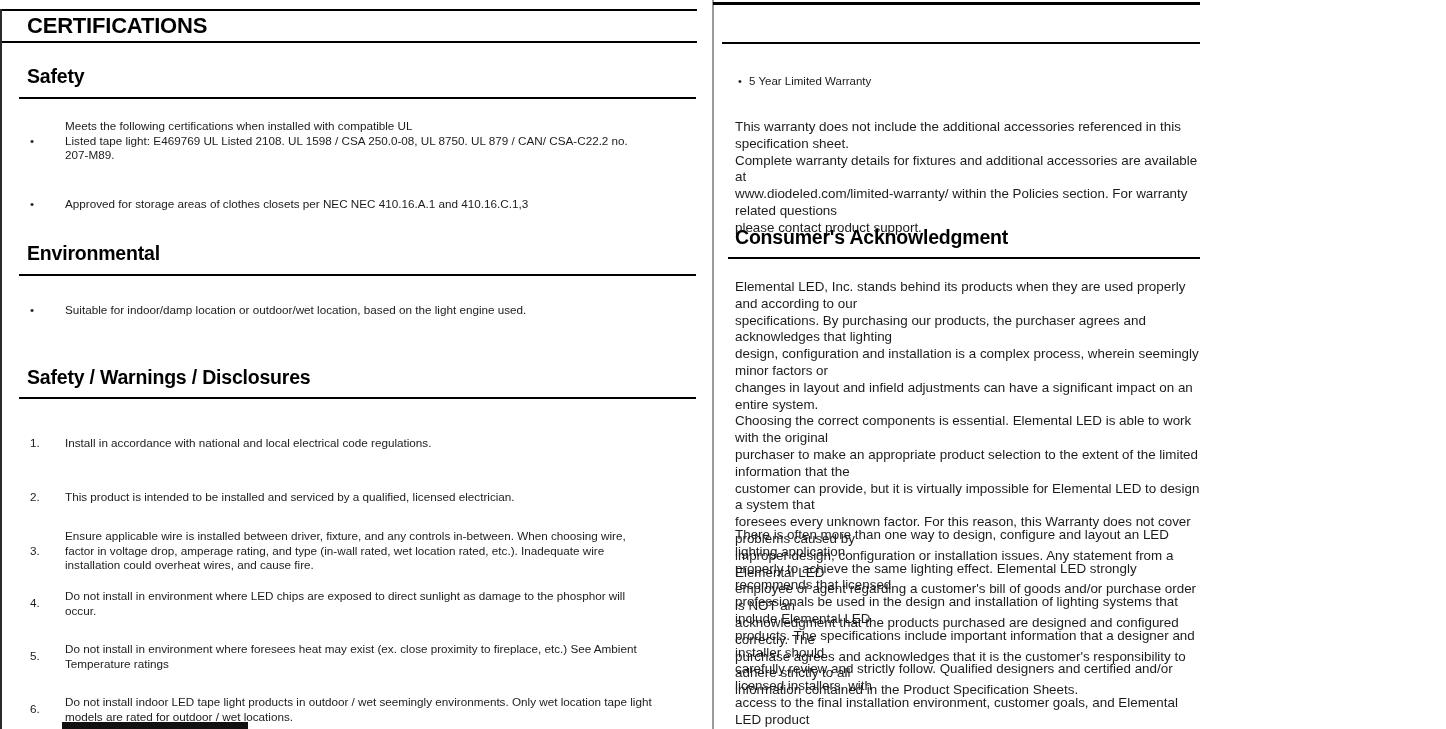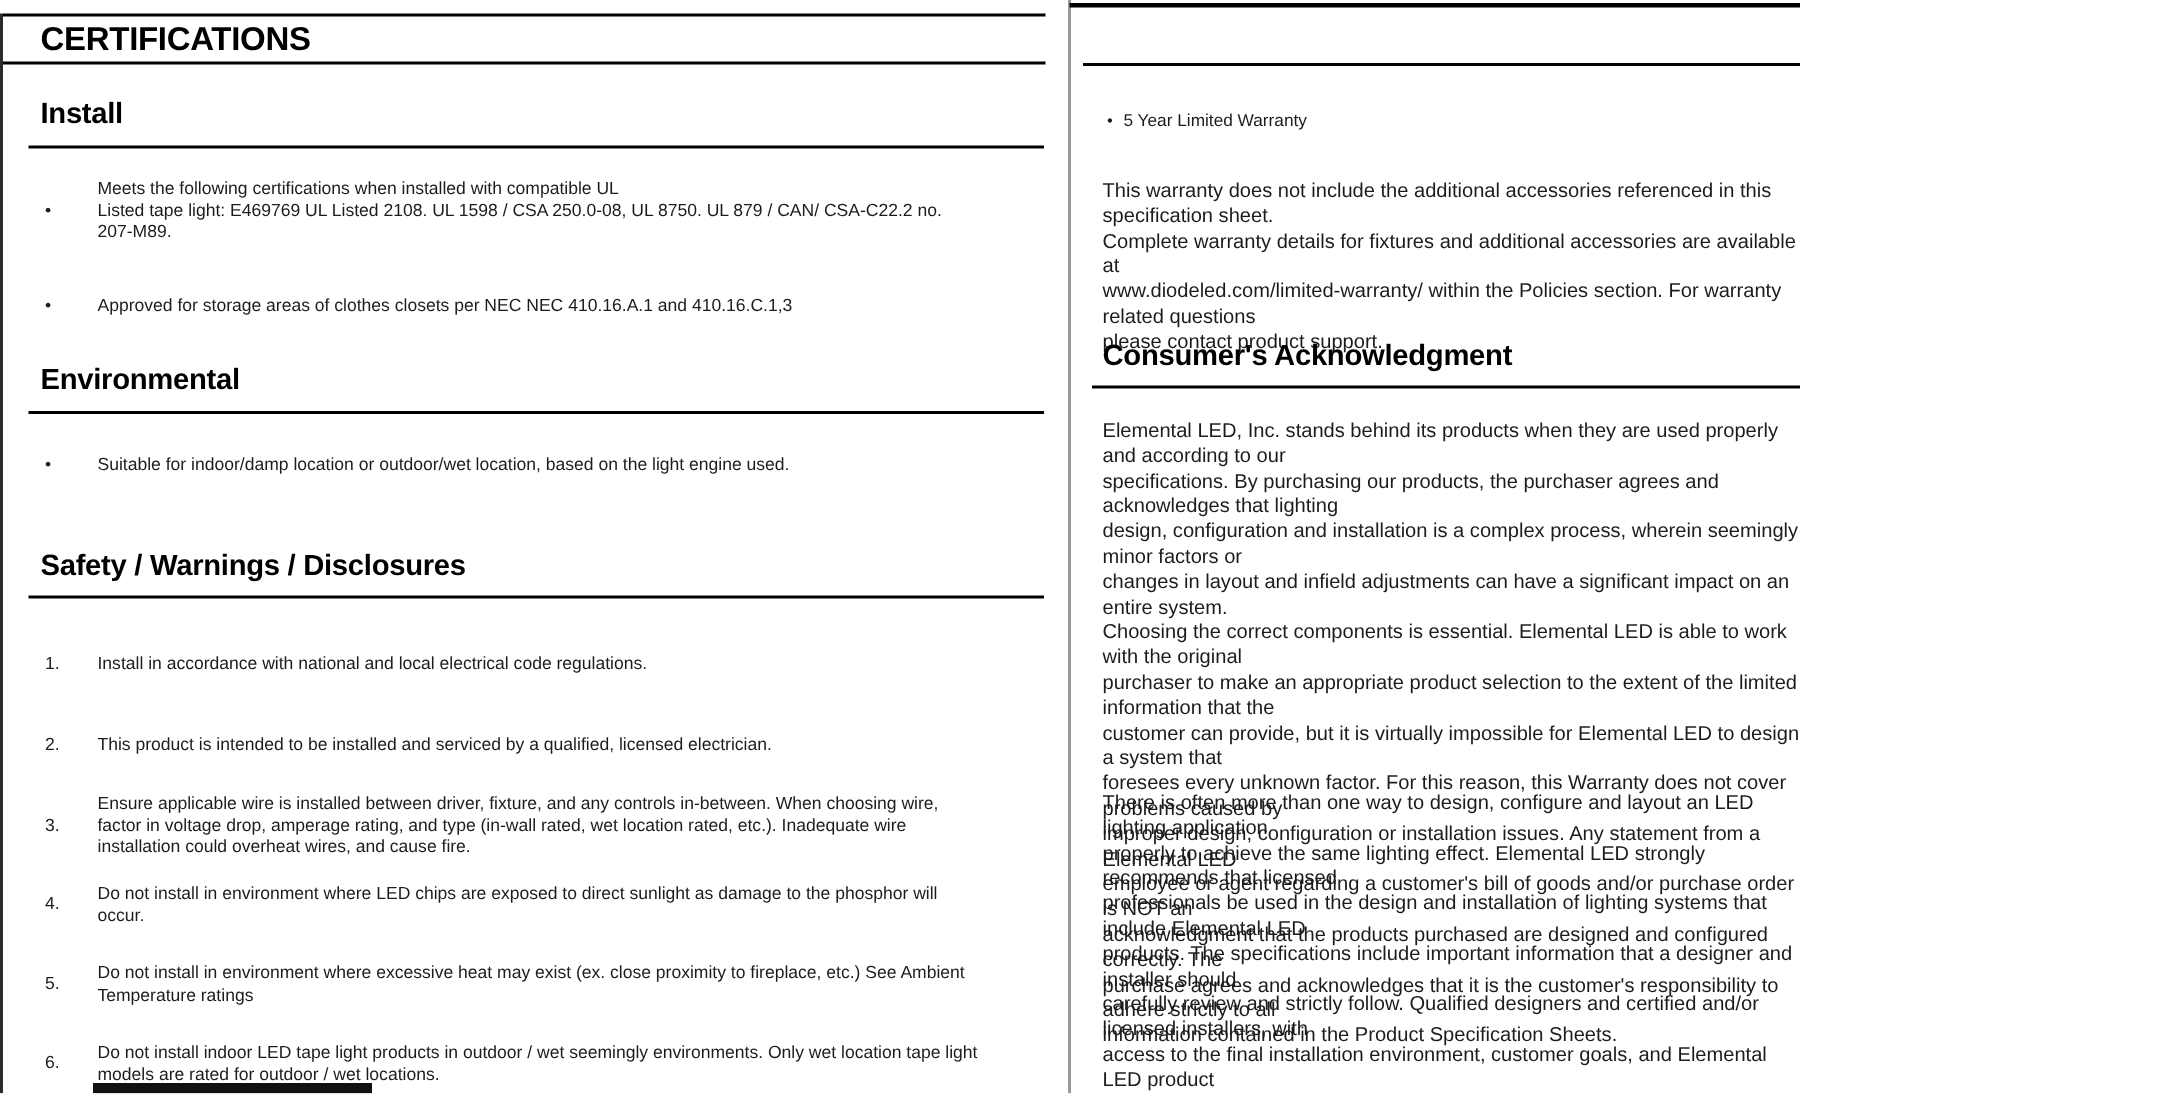--- a/index.html
+++ b/index.html
@@ -40,21 +40,21 @@
 <body>
 
 <div class="page">
 
   <div class="left-edge"></div>
 
   <div class="rule" style="top:9px;left:2px;width:695px;"></div>
   <div class="h-main" style="left:27px;top:14px;">CERTIFICATIONS</div>
   <div class="rule" style="top:41px;left:2px;width:695px;"></div>
 
-  <div class="h-sub" style="left:27px;top:66px;">Install</div>
+  <div class="h-sub" style="left:27px;top:66px;">Safety</div>
   <div class="rule" style="top:97px;left:19px;width:677px;"></div>
 
   <div class="li-row left-body" style="left:27px;top:119px;">
     <div class="marker">•</div>
     <div class="li-text">Meets the following certifications when installed with compatible UL
 Listed tape light: E469769 UL Listed 2108. UL 1598 / CSA 250.0-08, UL 8750. UL 879 / CAN/ CSA-C22.2 no.
 207-M89.</div>
   </div>
 
   <div class="li-row left-body" style="left:27px;top:197px;">
@@ -91,21 +91,21 @@
   </div>
 
   <div class="li-row left-body" style="left:27px;top:589px;">
     <div class="marker">4.</div>
     <div class="li-text">Do not install in environment where LED chips are exposed to direct sunlight as damage to the phosphor will
 occur.</div>
   </div>
 
   <div class="li-row left-body" style="left:27px;top:642px;">
     <div class="marker">5.</div>
-    <div class="li-text">Do not install in environment where excessive heat may exist (ex. close proximity to fireplace, etc.) See Ambient
+    <div class="li-text">Do not install in environment where foresees heat may exist (ex. close proximity to fireplace, etc.) See Ambient
 Temperature ratings</div>
   </div>
 
   <div class="li-row left-body" style="left:27px;top:695px;">
     <div class="marker">6.</div>
     <div class="li-text">Do not install indoor LED tape light products in outdoor / wet seemingly environments. Only wet location tape light
 models are rated for outdoor / wet locations.</div>
   </div>
 
   <div class="cutoff-bar" style="top:722px;left:62px;width:186px;height:7px;"></div>

